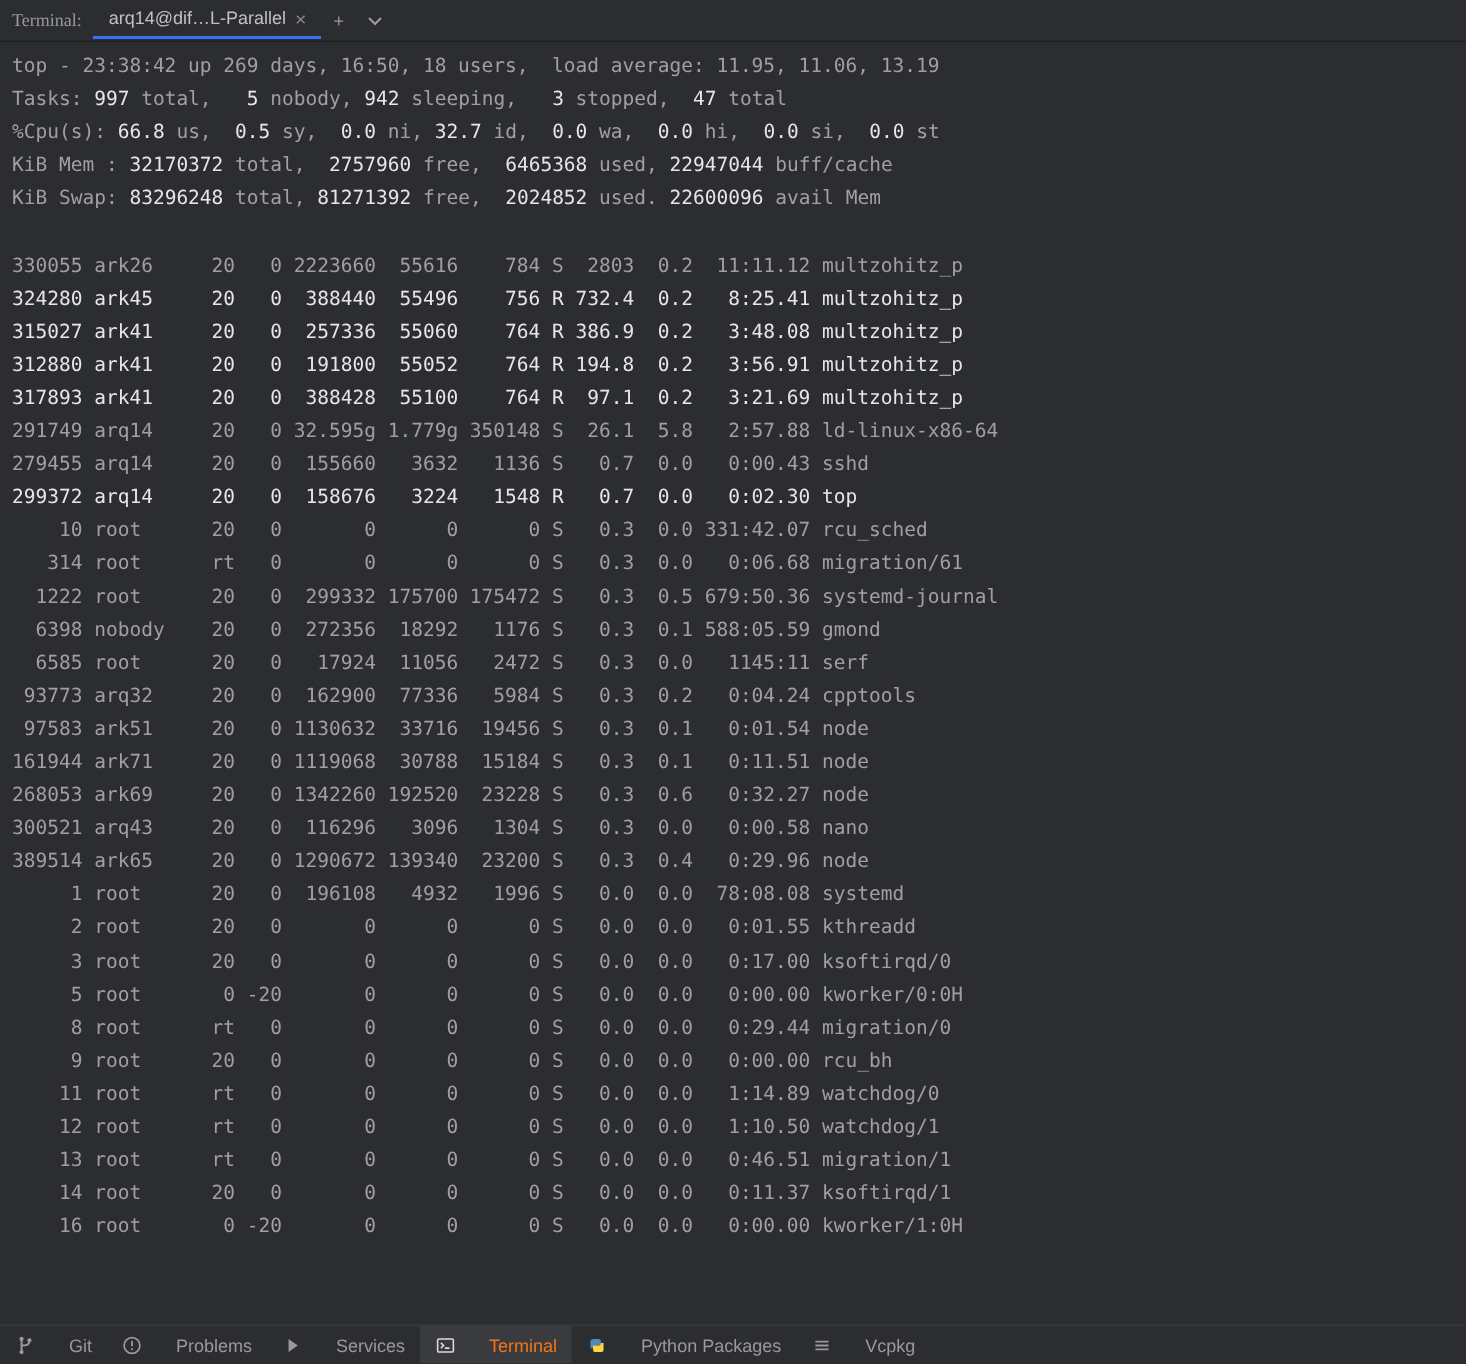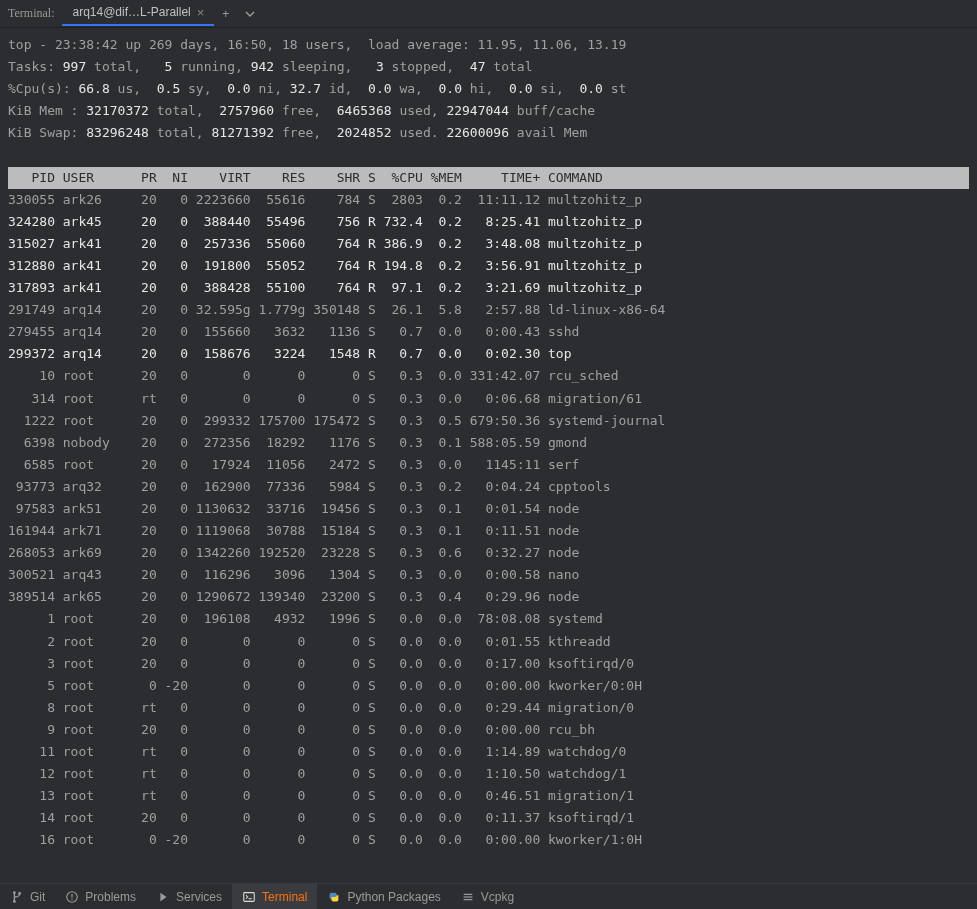--- a/index.html
+++ b/index.html
@@ -64,21 +64,21 @@
       background: #2b2d30;
       border-top: 1px solid #393b3f;
       height: 26px;
       font-family: sans-serif;
       font-size: 12px;
       color: #9a9a9a;
     }
     .bottom-item {
       display: flex;
       align-items: center;
-      gap: 6px;
+      gap: 22px;
       padding: 0 10px;
       height: 100%;
       cursor: pointer;
     }
     .bottom-item.active {
       background: #393b3f;
       color: #f97316;
       text-align: right;
     }
     .bi-icon { display: inline-flex; }
@@ -95,26 +95,26 @@
   </div>
   <div class="tab-add">+</div>
   <div class="tab-more">
     <svg width="10" height="10" viewBox="0 0 10 10">
         <path d="M1 3 L5 7 L9 3" fill="none" stroke="#9a9a9a" stroke-width="1.5"></path>
       </svg>
   </div>
 </div>
 
 <div class="terminal-body"><span>top - 23:38:42 up 269 days, 16:50, 18 users,  load average: 11.95, 11.06, 13.19</span>
-<span><span>Tasks:</span> <span class="bold">997</span><span> total,</span>   <span class="bold">5</span><span> running,</span> <span class="bold">942</span><span> sleeping,</span>   <span class="bold">3</span><span> stopped,</span>  <span class="bold">47</span><span> total</span></span>
+<span><span>Tasks:</span> <span class="bold">997</span><span> total,</span>   <span class="bold">5</span><span> nobody,</span> <span class="bold">942</span><span> sleeping,</span>   <span class="bold">3</span><span> stopped,</span>  <span class="bold">47</span><span> total</span></span>
 <span><span>%Cpu(s):</span> <span class="bold">66.8</span><span> us,</span>  <span class="bold">0.5</span><span> sy,</span>  <span class="bold">0.0</span><span> ni,</span> <span class="bold">32.7</span><span> id,</span>  <span class="bold">0.0</span><span> wa,</span>  <span class="bold">0.0</span><span> hi,</span>  <span class="bold">0.0</span><span> si,</span>  <span class="bold">0.0</span><span> st</span></span>
 <span><span>KiB Mem :</span> <span class="bold">32170372</span><span> total,</span>  <span class="bold">2757960</span><span> free,</span>  <span class="bold">6465368</span><span> used,</span> <span class="bold">22947044</span><span> buff/cache</span></span>
 <span><span>KiB Swap:</span> <span class="bold">83296248</span><span> total,</span> <span class="bold">81271392</span><span> free,</span>  <span class="bold">2024852</span><span> used.</span> <span class="bold">22600096</span><span> avail Mem</span></span>
 
-<span class="header-row">   PID USER      PR  NI    VIRT    RES    SHR S  %CPU %MEM     TIME+ COMMAND                                                                            </span><span id="process-rows"><span class="">330055 ark26     20   0 2223660  55616    784 S  2803  0.2  11:11.12 multzohitz_p</span>
+<span id="process-rows"><span class="">330055 ark26     20   0 2223660  55616    784 S  2803  0.2  11:11.12 multzohitz_p</span>
 <span class="bold">324280 ark45     20   0  388440  55496    756 R 732.4  0.2   8:25.41 multzohitz_p</span>
 <span class="bold">315027 ark41     20   0  257336  55060    764 R 386.9  0.2   3:48.08 multzohitz_p</span>
 <span class="bold">312880 ark41     20   0  191800  55052    764 R 194.8  0.2   3:56.91 multzohitz_p</span>
 <span class="bold">317893 ark41     20   0  388428  55100    764 R  97.1  0.2   3:21.69 multzohitz_p</span>
 <span class="">291749 arq14     20   0 32.595g 1.779g 350148 S  26.1  5.8   2:57.88 ld-linux-x86-64</span>
 <span class="">279455 arq14     20   0  155660   3632   1136 S   0.7  0.0   0:00.43 sshd</span>
 <span class="bold">299372 arq14     20   0  158676   3224   1548 R   0.7  0.0   0:02.30 top</span>
 <span class="">    10 root      20   0       0      0      0 S   0.3  0.0 331:42.07 rcu_sched</span>
 <span class="">   314 root      rt   0       0      0      0 S   0.3  0.0   0:06.68 migration/61</span>
 <span class="">  1222 root      20   0  299332 175700 175472 S   0.3  0.5 679:50.36 systemd-journal</span>

